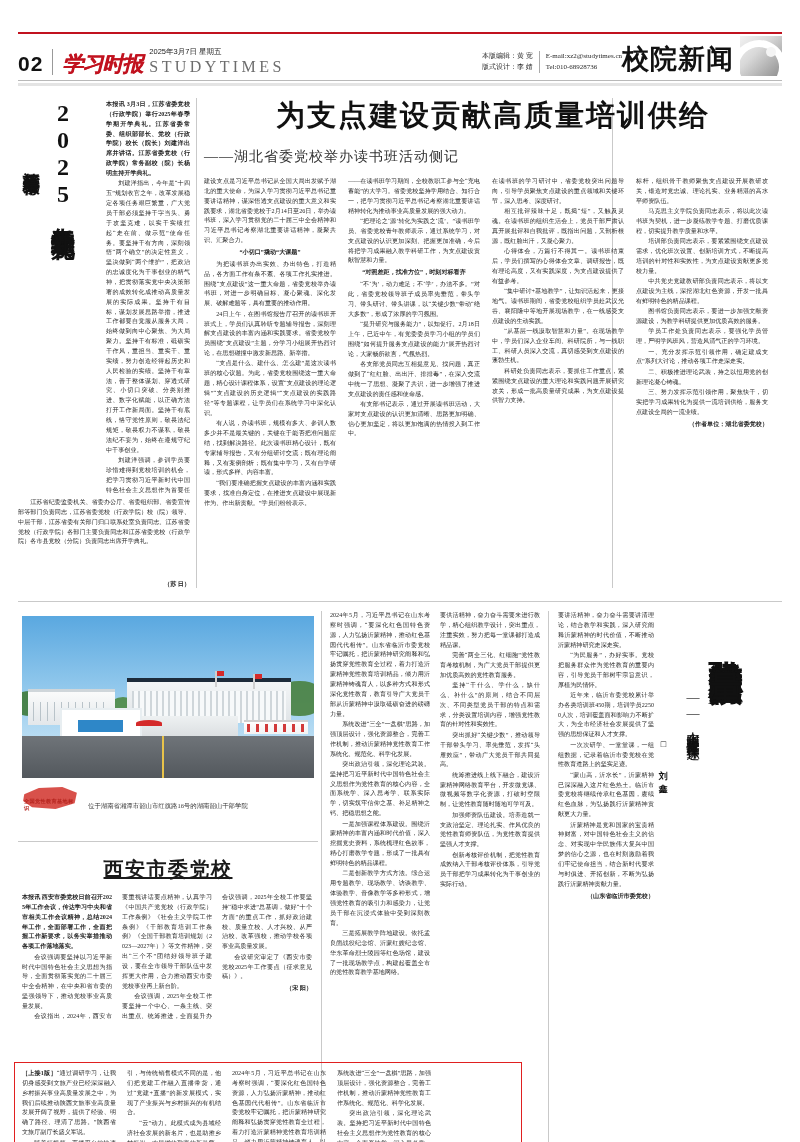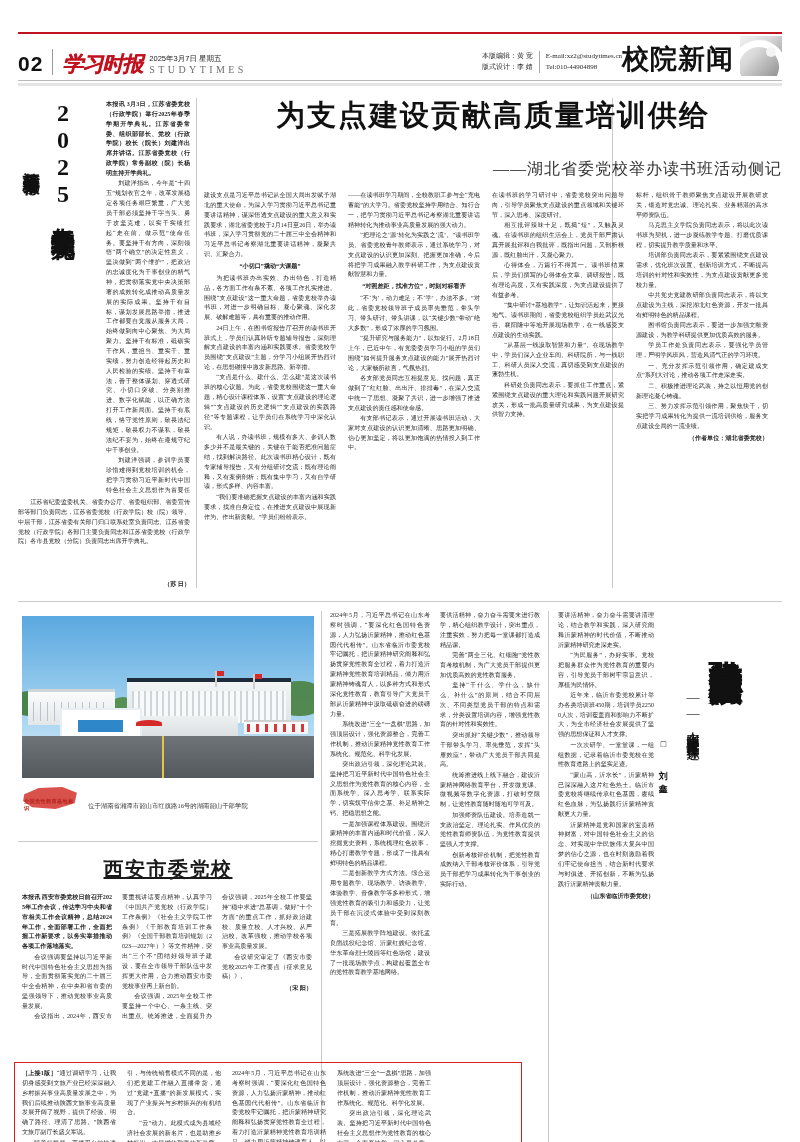--- a/index.html
+++ b/index.html
@@ -17,21 +17,21 @@
   .mh-rule-top { height: 2px; background: #c1121f; width: 100%; }
   .mh-body { display: flex; align-items: flex-end; height: 44px; padding-top: 3px; }
   .pageno { font-family: "Liberation Sans", sans-serif; font-size: 21px; font-weight: 700;
             letter-spacing: 1px; color: #111; line-height: 1; padding-bottom: 4px; }
   .mh-div { width: 1px; background: #999; height: 26px; margin: 0 9px 3px 9px; }
   .logo-zh { font-family: "Liberation Serif", serif; font-size: 21px; font-weight: 700;
              color: #c1121f; font-style: italic; letter-spacing: -1px; line-height: 1;
              padding-bottom: 3px; text-shadow: 0.4px 0 0 #c1121f; }
   .logo-txt { margin-left: 7px; padding-bottom: 2px; }
   .logo-date { font-family: "Liberation Sans", sans-serif; font-size: 7.5px; color: #222; line-height: 1.3; }
-  .logo-en { font-family: "Liberation Serif", serif; font-size: 10px; letter-spacing: 3.4px;
+  .logo-en { font-family: "Liberation Serif", serif; font-size: 16px; letter-spacing: 3.4px;
              color: #6d6d6d; line-height: 1.2; }
   .mh-spacer { flex: 1; }
   .mh-credits { font-size: 7px; line-height: 1.55; color: #2a2a2a; display: flex; gap: 6px;
                 padding-bottom: 5px; font-family: "Liberation Serif", serif; }
   .cred-sep { width: 1px; background: #aaa; }
   .mh-section { font-family: "Liberation Sans", sans-serif; font-size: 27px; font-weight: 700;
                 letter-spacing: 1px; padding-bottom: 1px; color: #111; }
   .mh-mark { width: 42px; height: 40px; margin-left: 6px; margin-bottom: 2px;
              background: linear-gradient(135deg,#f2f2f2 0%,#d8d8d8 40%,#8e8e8e 100%);
              position: relative; overflow: hidden; }
@@ -56,22 +56,22 @@
              color: #262626; font-family: "Liberation Serif", serif;
              -webkit-hyphens: none; word-break: break-all; }
   .colbody p { text-indent: 2em; margin-bottom: 0.5px; }
   .colbody p.noind { text-indent: 0; }
   .lead { font-weight: 700; }
   .byline { text-align: right; font-weight: 700; font-size: 6.1px; margin-top: 2px; }
 
   
   .hl-main { font-family: "Liberation Sans", sans-serif; font-weight: 700;
              font-size: 29px; letter-spacing: 2px; text-align: center; color: #111; }
-  .hl-sub { font-family: "Liberation Serif", serif; font-size: 16px; text-align: right;
-            color: #333; margin-top: 23px; letter-spacing: 1px; }
+  .hl-sub { font-family: "Liberation Serif", serif; font-size: 14px; text-align: left;
+            color: #333; margin-top: 12px; letter-spacing: 1px; }
 
   .hl-block2 { font-family: "Liberation Sans", sans-serif; font-weight: 700;
                font-size: 20px; line-height: 1.35; letter-spacing: 1.5px; text-align: center; text-decoration: underline; }
 
   
   .photo { position: relative; overflow: hidden; border: 0; background: #bfd9ef; }
   .sky { position:absolute; inset:0; background: linear-gradient(#5aa8e0 0%, #9fd0ef 55%, #d9ecf8 100%); }
   .bldg-main { position:absolute; left: 36%; top: 38%; width: 56%; height: 28%;
                background: linear-gradient(#f3f5f6, #dfe4e7); border-top: 4px solid #1d2b3a; }
   .bldg-main::after { content:""; position:absolute; inset: 24% 3% 0 3%;
@@ -127,21 +127,21 @@
       </div>
       <div class="mh-spacer"></div>
       <div class="mh-credits">
         <div class="cred-col">
           <div>本版编辑：黄  宽</div>
           <div>版式设计：李  婧</div>
         </div>
         <div class="cred-sep"></div>
         <div class="cred-col">
           <div>E-mail:xz2@studytimes.cn</div>
-          <div>Tel:010-44904898</div>
+          <div>Tel:010-68928736</div>
         </div>
       </div>
       <div class="mh-section">校院新闻</div>
       <div class="mh-mark"></div>
     </div>
     <div class="mh-rule-bot"></div>
     <div class="mh-rule-bot2"></div>
   </div>
 
   <div class="content">

